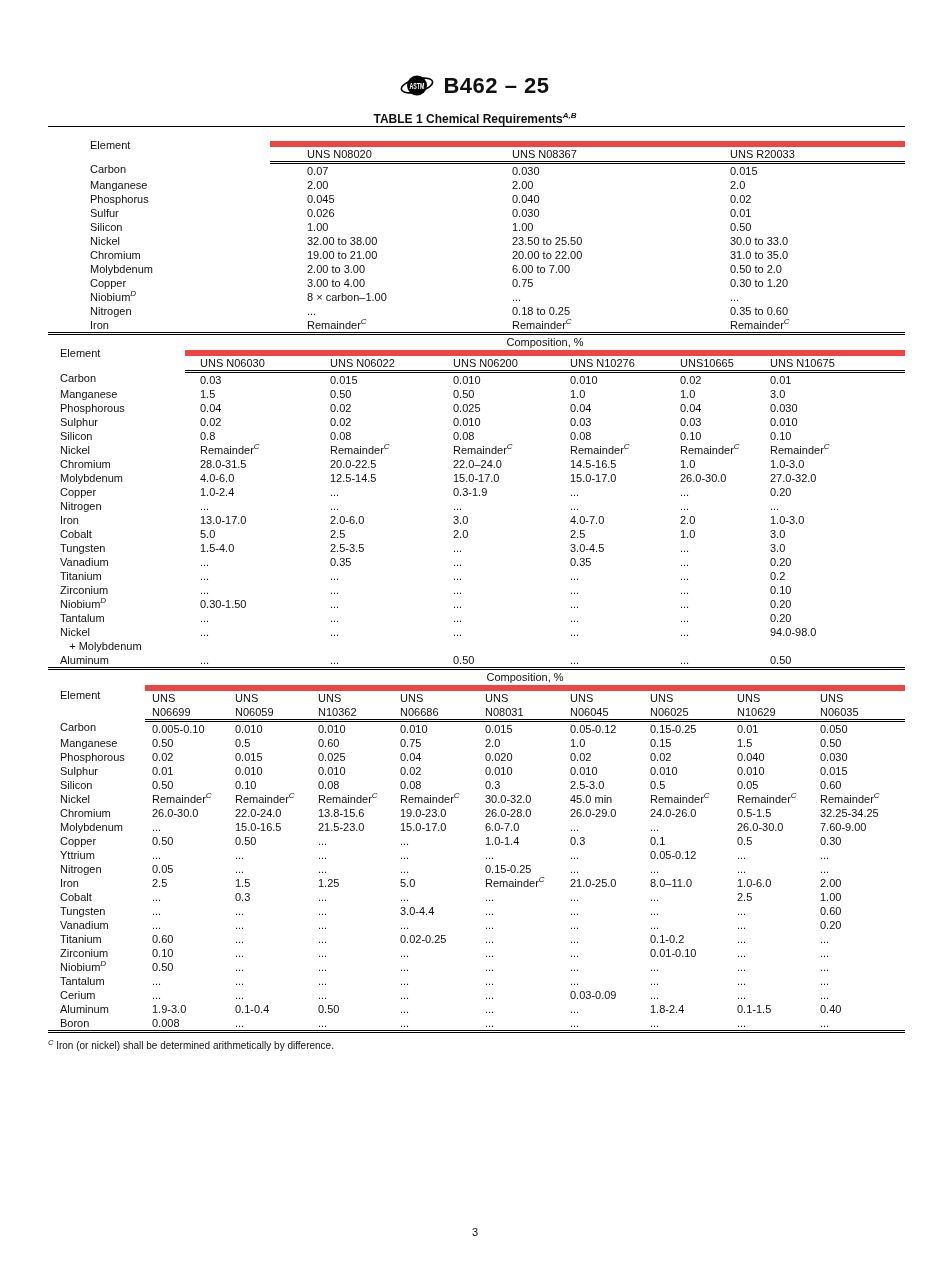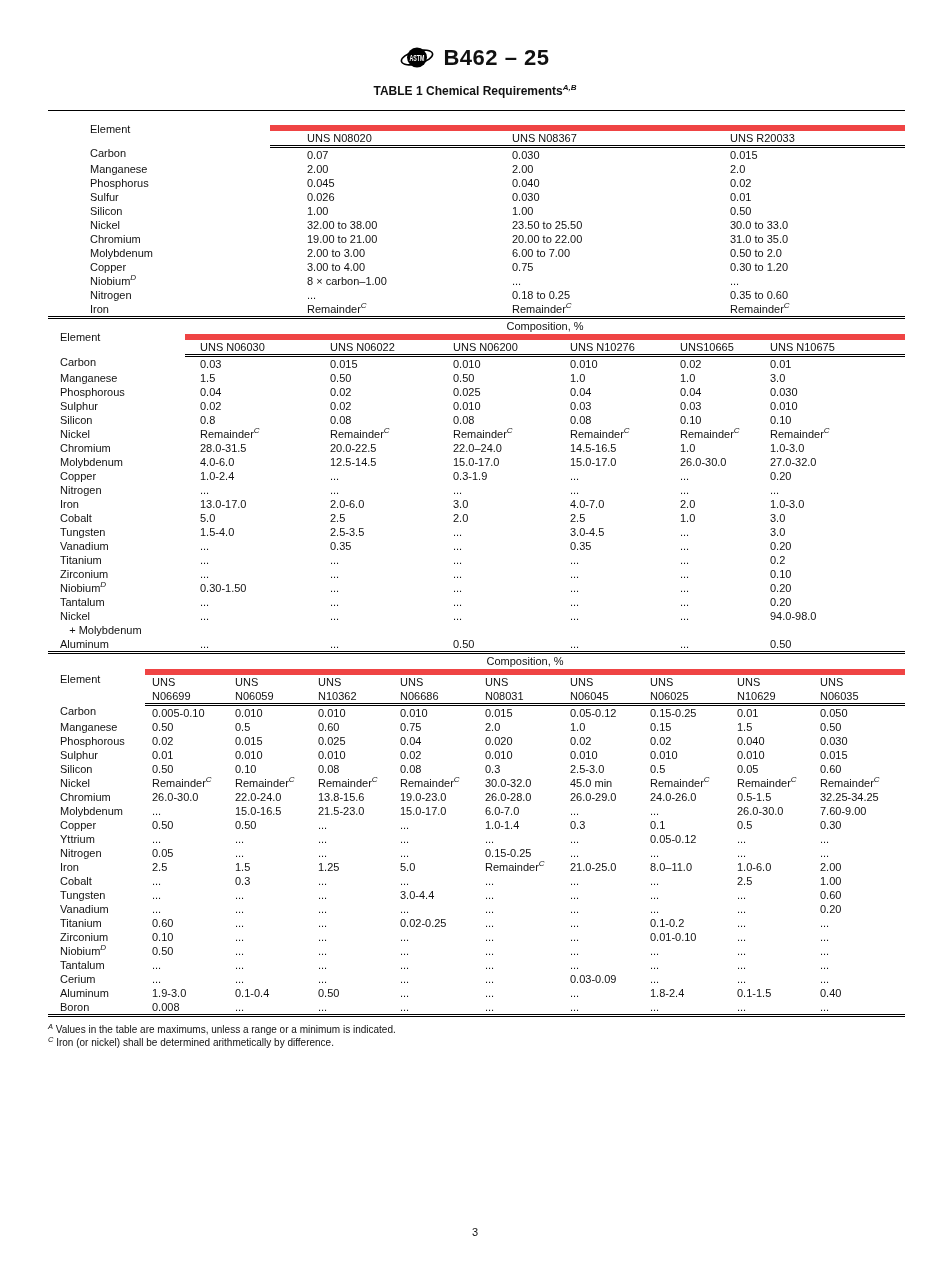--- a/index.html
+++ b/index.html
@@ -3,30 +3,30 @@
 <meta charset="utf-8">
 <style>
   * { box-sizing: border-box; }
   html,body { margin:0; padding:0; background:#e8e8e8; }
   .page {
     width:950px; height:1272px; margin:0 auto; background:#ffffff;
     position:relative; color:#111;
     font-family:"Liberation Sans", sans-serif;
   }
   .doc-header {
-    padding-top:44px; display:flex; justify-content:center;
+    padding-top:72px; display:flex; justify-content:center;
     align-items:center; gap:9px;
   }
   .doc-code { font-size:22px; font-weight:bold; letter-spacing:.5px; }
   .table-title {
     text-align:center; font-weight:bold; font-size:12px;
     margin-top:13px; margin-bottom:0;
   }
   sup { font-style:italic; font-size:8px; line-height:0; }
-  .tables { margin:12px 45px 0 48px; }
+  .tables { margin:0 45px 0 48px; }
   table {
     border-collapse:collapse; table-layout:fixed; width:857px;
     font-size:11px;
   }
   table.t1 { border-top:1px solid #000; }
   td, th {
     padding:0; text-align:left; font-weight:normal;
     vertical-align:top; line-height:14px; white-space:nowrap;
   }
   thead tr:last-child th { border-bottom:3px double #000; }
@@ -665,19 +665,18 @@
             <td class="v">...</td>
             <td class="v">...</td>
             <td class="v">...</td>
           </tr>
         </tbody>
     </table>
 
   </div>
 
   <div class="footnotes">
-    <div class="fn"><sup>A</sup> <span>Values in the table are maximums, unless a range or a minimum is indicated.</span></div>
     <div class="fn"><sup>C</sup> <span>Iron (or nickel) shall be determined arithmetically by difference.</span></div>
   </div>
 
   <div class="page-num">3</div>
 
 </div>
 
 </body></html>

